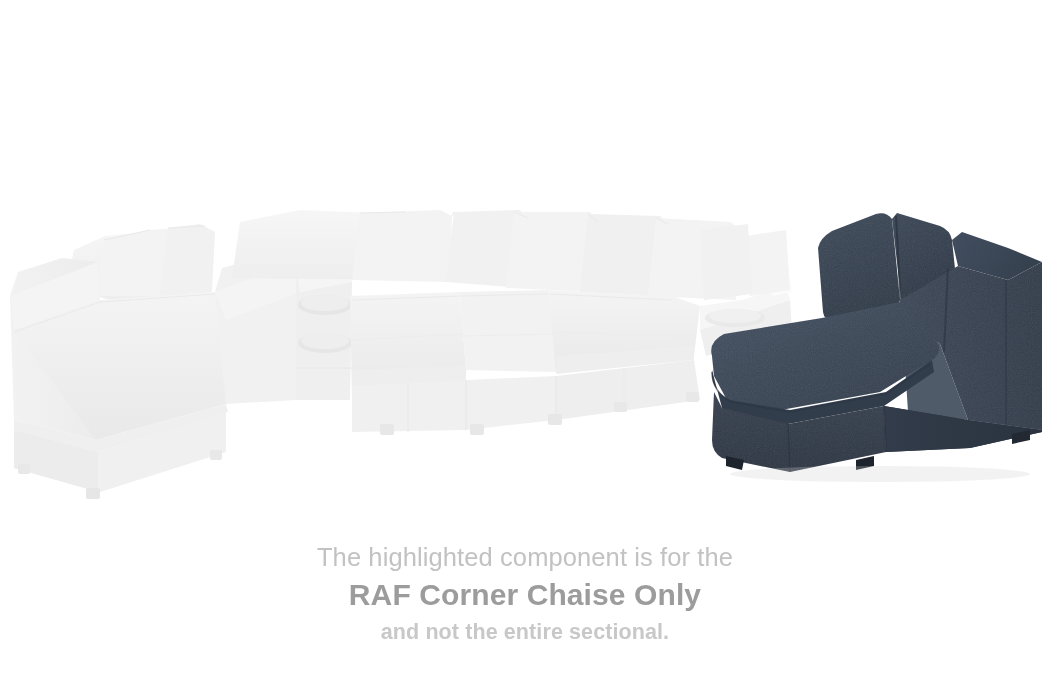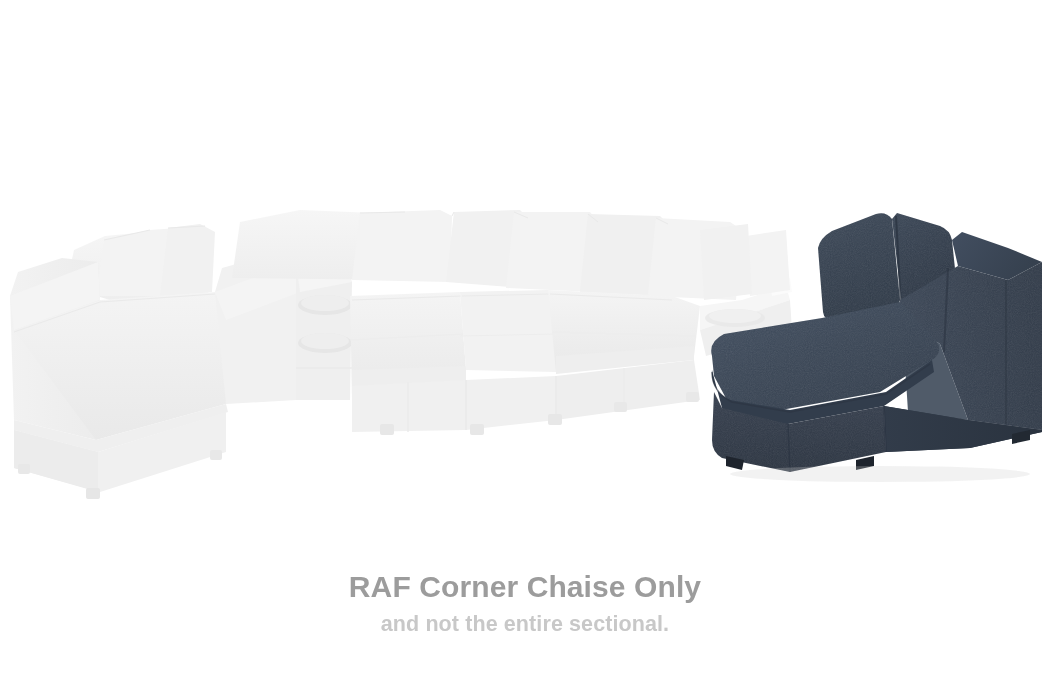--- a/index.html
+++ b/index.html
@@ -43,21 +43,20 @@
     color: #c2c2c2;
     font-weight: 400;
     letter-spacing: 0.1px;
   }
   .cap-line-2 {
     font-size: 30px;
     line-height: 42px;
     color: #9c9c9c;
     font-weight: 700;
     letter-spacing: 0.1px;
-    margin-top: 26px;
   }
   .cap-line-3 {
     font-size: 21.5px;
     line-height: 32px;
     color: #c8c8c8;
     font-weight: 700;
     letter-spacing: 0.1px;
   }
 </style>
 </head>
@@ -269,17 +268,18 @@
         <path d="M726 456 L744 460 L742 470 L726 466 Z" fill="#1e242d"></path>
         <path d="M856 460 L874 456 L874 466 L856 470 Z" fill="#1e242d"></path>
         <path d="M1012 434 L1030 430 L1030 440 L1012 444 Z" fill="#222932"></path>
 
         <ellipse cx="880" cy="474" rx="150" ry="8" fill="#cfcfcf" opacity="0.28"></ellipse>
       </g>
     </svg>
   </div>
 
   <div id="caption">
+    <div class="cap-line-1">The highlighted component is for the</div>
     <div class="cap-line-2">RAF Corner Chaise Only</div>
     <div class="cap-line-3">and not the entire sectional.</div>
   </div>
 
 </div>
 
 </body></html>

